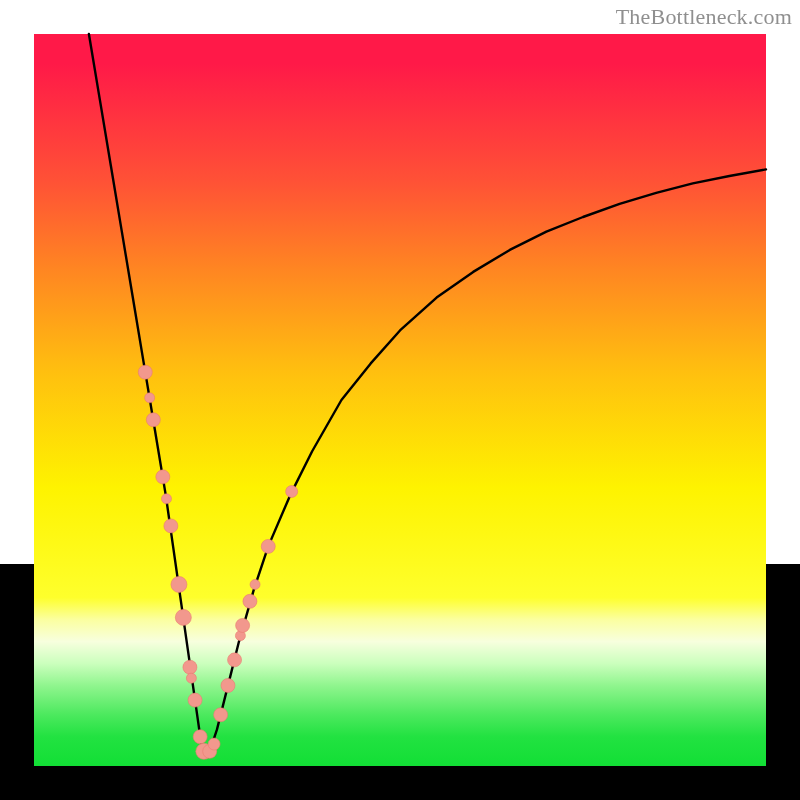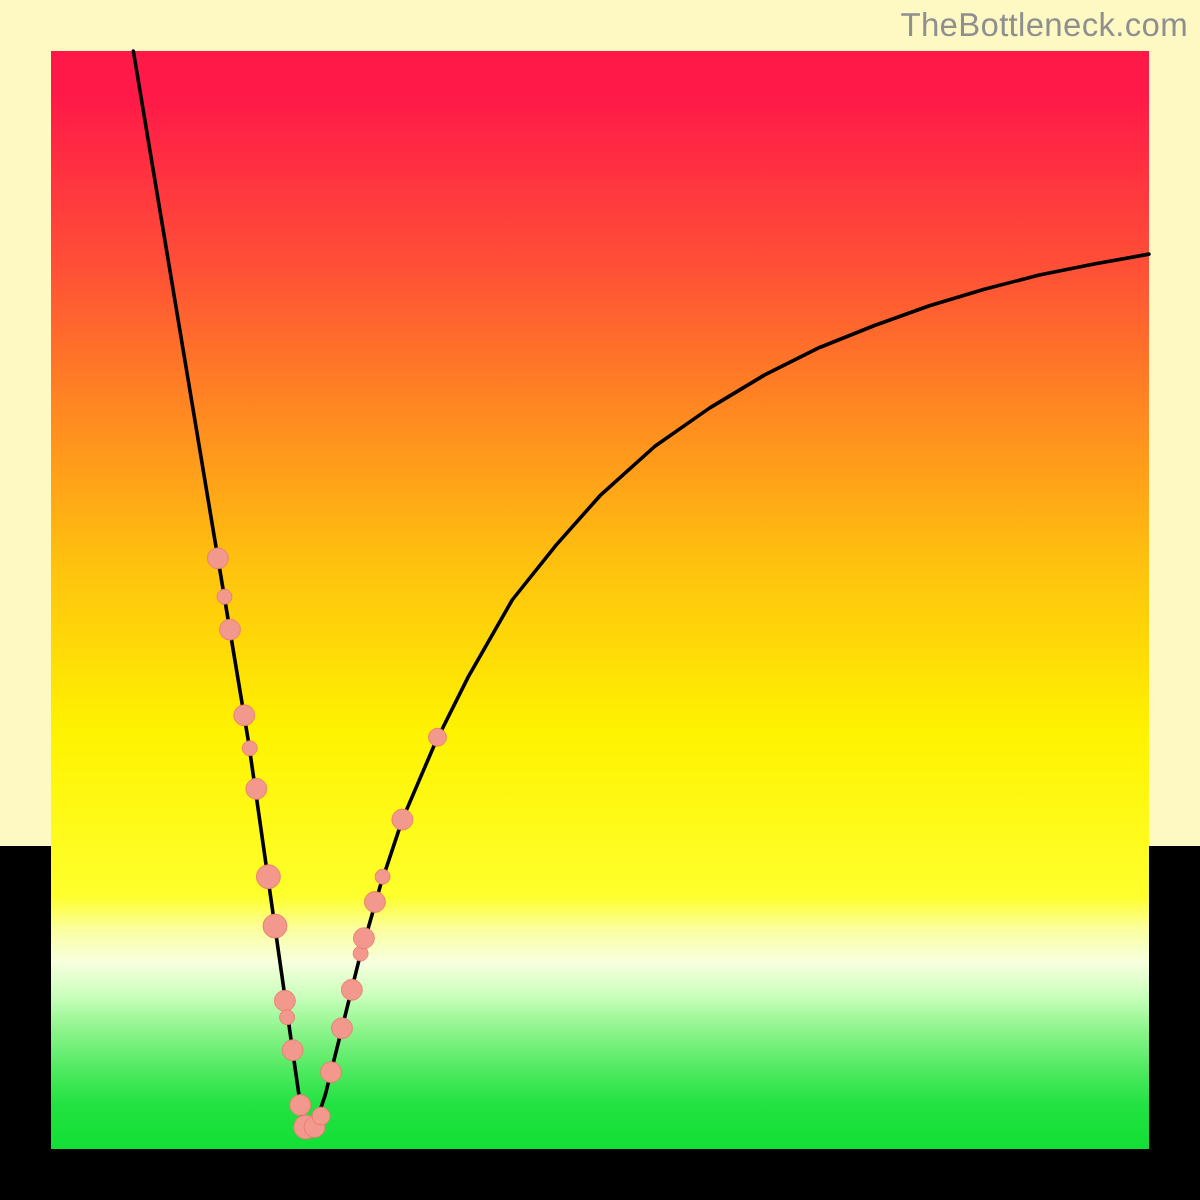--- a/index.html
+++ b/index.html
@@ -10,21 +10,22 @@
     background: #000;
     overflow: hidden;
     font-family: Arial, Helvetica, sans-serif;
   }
   .frame {
     position: absolute;
     top: 0;
     left: 0;
     width: 800px;
     height: 564px;
-    background: #fef9c3;
+    background: #ffffff;
+    font-family: Liberation Serif, serif;
   }
   .plot {
     position: absolute;
     top: 34px;
     left: 34px;
     width: 732px;
     height: 732px;
     background: linear-gradient(
       to bottom,
       #ff1948 0%,

